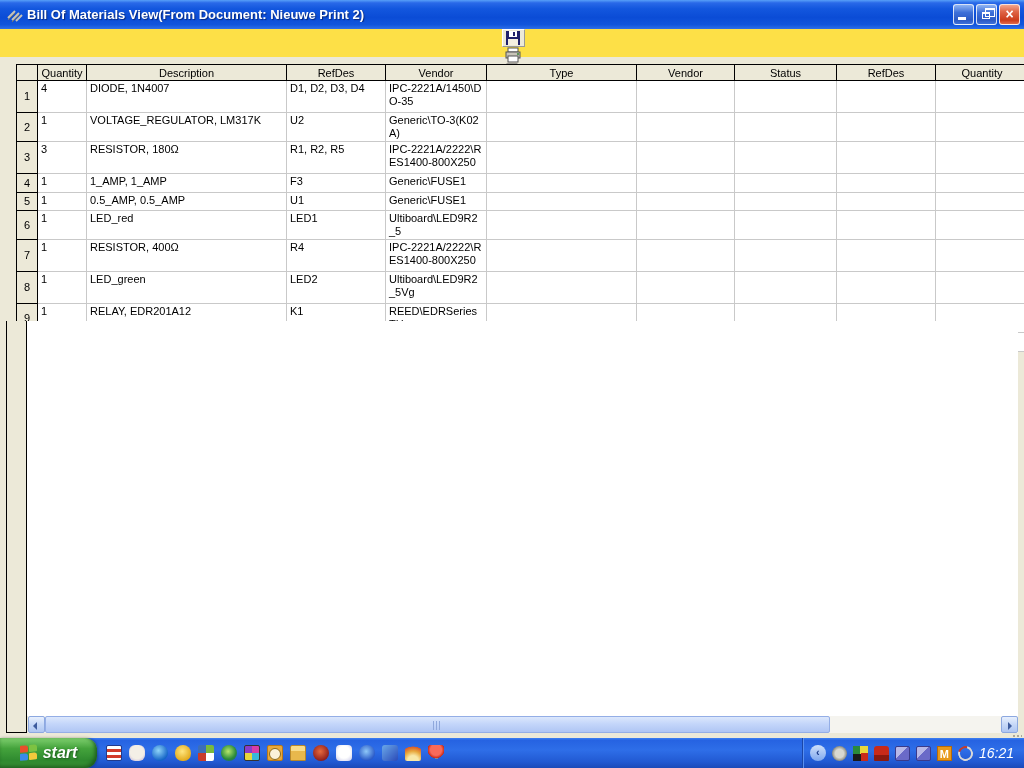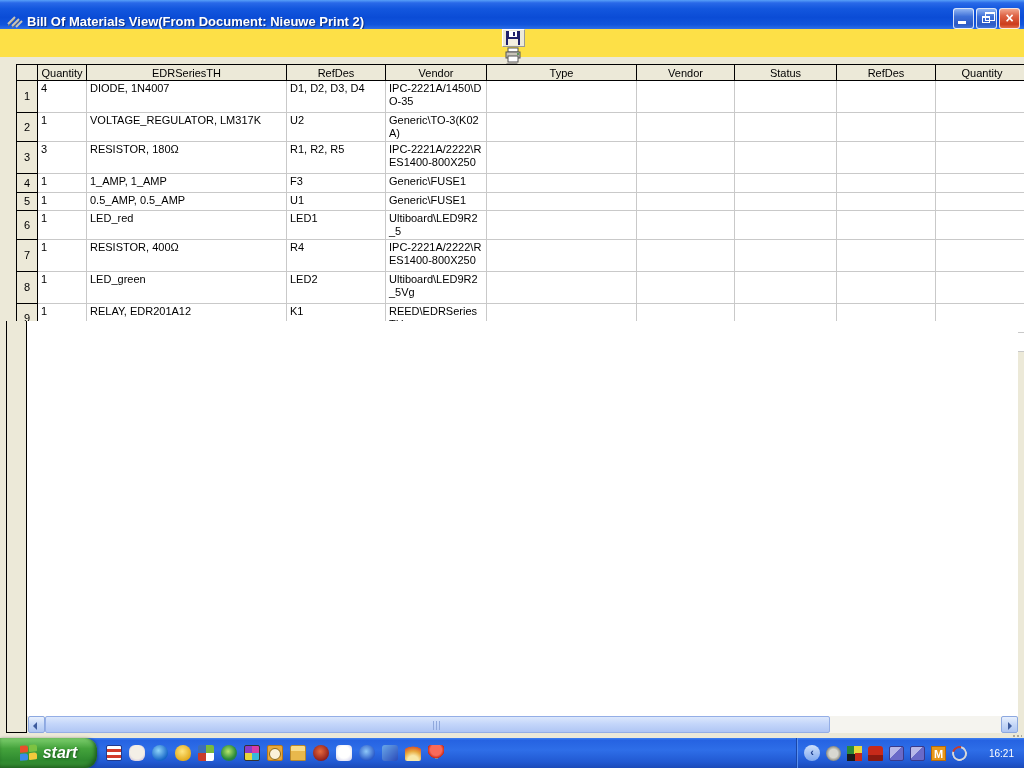--- a/index.html
+++ b/index.html
@@ -2,21 +2,21 @@
 <html><head>
 <meta charset="utf-8">
 <style>
   * { margin:0; padding:0; box-sizing:border-box; }
   html,body { width:1024px; height:768px; overflow:hidden; font-family:"Liberation Sans", sans-serif; background:#ECE9D8; }
   .window { position:absolute; inset:0 0 30px 0; background:#ECE9D8; }
 
   
   .titlebar { position:absolute; top:0; left:0; width:1024px; height:29px;
     background:linear-gradient(180deg,#58A0F8 0%,#2969E8 10%,#1357DE 30%,#0B4CD6 60%,#1155DC 85%,#2E6FE8 100%);
-    display:flex; align-items:flex-end; padding:0 4px; }
+    display:flex; align-items:center; padding:0 4px; }
   .titlebar .app-icon { width:17px; height:16px; margin:0 4px 0 2px; flex:0 0 auto; }
   .titlebar .title-text { color:#fff; font-weight:bold; font-size:13px; text-shadow:1px 1px 1px #0a2a7a; flex:1 1 auto; white-space:nowrap; overflow:hidden; }
   .winbtns { display:flex; gap:2px; }
   .winbtn { width:21px; height:21px; border:1px solid #ffffffcc; border-radius:3px; position:relative;
     background:linear-gradient(180deg,#8FB4F2 0%,#3D6FD8 40%,#2C5AC4 80%,#3E71DA 100%); }
   .winbtn.close { background:linear-gradient(180deg,#F2A68C 0%,#DF6547 35%,#CC3C1B 80%,#E06A4A 100%); }
   .glyph-min { position:absolute; left:4px; bottom:4px; width:8px; height:3px; background:#fff; }
   .glyph-restore { position:absolute; left:5px; top:7px; width:8px; height:7px; border:1px solid #fff; border-top:2px solid #fff; background:transparent; }
   .glyph-restore::before { content:""; position:absolute; left:2px; top:-6px; width:8px; height:6px; border:1px solid #fff; border-top:2px solid #fff; }
   .glyph-close { color:#fff; font-size:14px; font-weight:bold; position:absolute; left:0; top:0; width:100%; height:100%; text-align:center; line-height:19px; }
@@ -98,21 +98,21 @@
   .tray { position:absolute; right:0; top:0; height:30px; display:flex; align-items:center; gap:6px; padding:0 10px 0 6px;
     border-left:1px solid #5A90F0; box-shadow:-1px 0 0 #1a46a8; }
   .chev { width:16px; height:16px; border-radius:8px; background:linear-gradient(180deg,#CFE0FA,#7FA8EE); color:#1a3a8a; font-weight:bold; font-size:11px; text-align:center; line-height:15px; }
   .ti { width:15px; height:15px; }
   .ti-gear{background:radial-gradient(circle,#D8D8D0 40%,#8A8A80 70%);border-radius:50%;}
   .ti-quad{background:conic-gradient(#E8D83C 0 25%,#C82A1A 25% 50%,#1A1A1A 50% 75%,#2A8A3A 75%);}
   .ti-robot{background:linear-gradient(#C82A1A 0 60%,#8A1A10 60%);border-radius:3px 3px 1px 1px;}
   .ti-net{background:linear-gradient(135deg,#B8B8E8 0 45%,#6A6AC8 45%);border:1px solid #3A3A8A;border-radius:2px;}
   .ti-m{background:#E8981A;border:1px solid #B86A08;color:#fff;font-weight:bold;font-size:11px;text-align:center;line-height:14px;}
   .ti-ring{border:2px solid #D8D8D8;border-top-color:#C83C2A;border-radius:50%;transform:rotate(-30deg);}
-  .clock { color:#fff; font-size:10px; margin-left:16px; }
+  .clock { color:#fff; font-size:14px; margin-left:0;font-style:italic; }
 </style>
 </head>
 <body>
 
 <div class="window">
 
   <div class="titlebar">
     <svg class="app-icon" viewBox="0 0 17 16">
       <g stroke="#C8C4B8" stroke-width="2" fill="none">
         <path d="M2 11 L9 4"></path>
@@ -194,21 +194,21 @@
         <col style="width:150px">
           <col style="width:98px">
           <col style="width:102px">
           <col style="width:99px">
           <col style="width:93px">
       </colgroup>
       <thead>
         <tr>
           <th></th>
           <th>Quantity</th>
-          <th>EDRSeriesTH</th>
+          <th>Description</th>
           <th>RefDes</th>
           <th>Vendor</th>
           <th>Type</th>
           <th>Vendor</th>
           <th>Status</th>
           <th>RefDes</th>
           <th>Quantity</th>
         </tr>
       </thead>
       <tbody id="bom-body">

